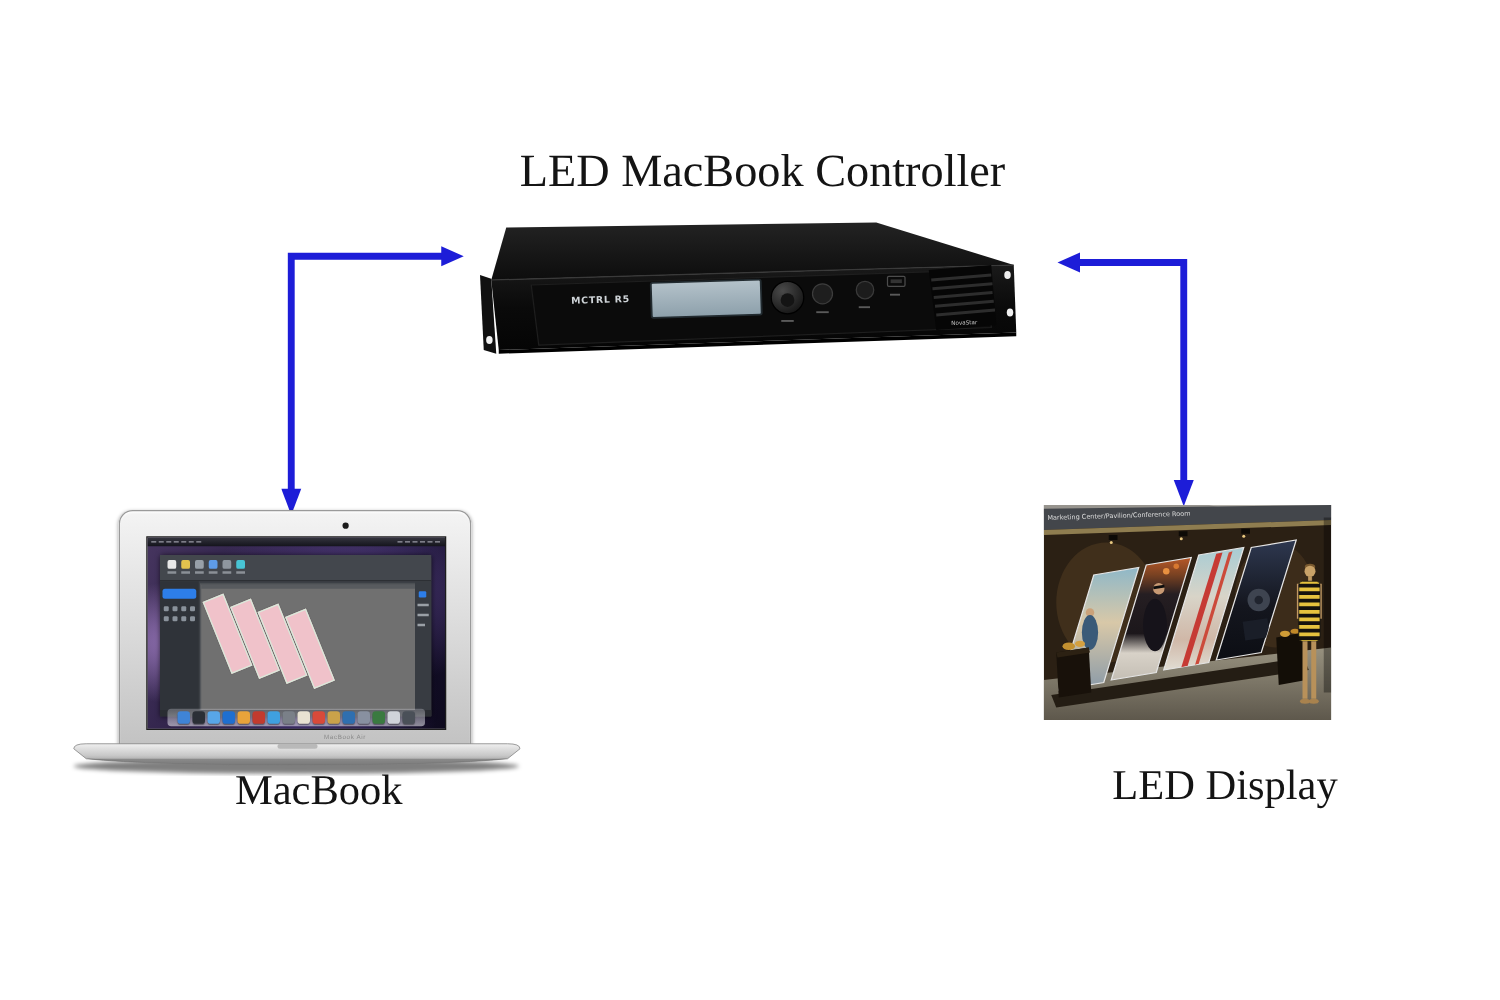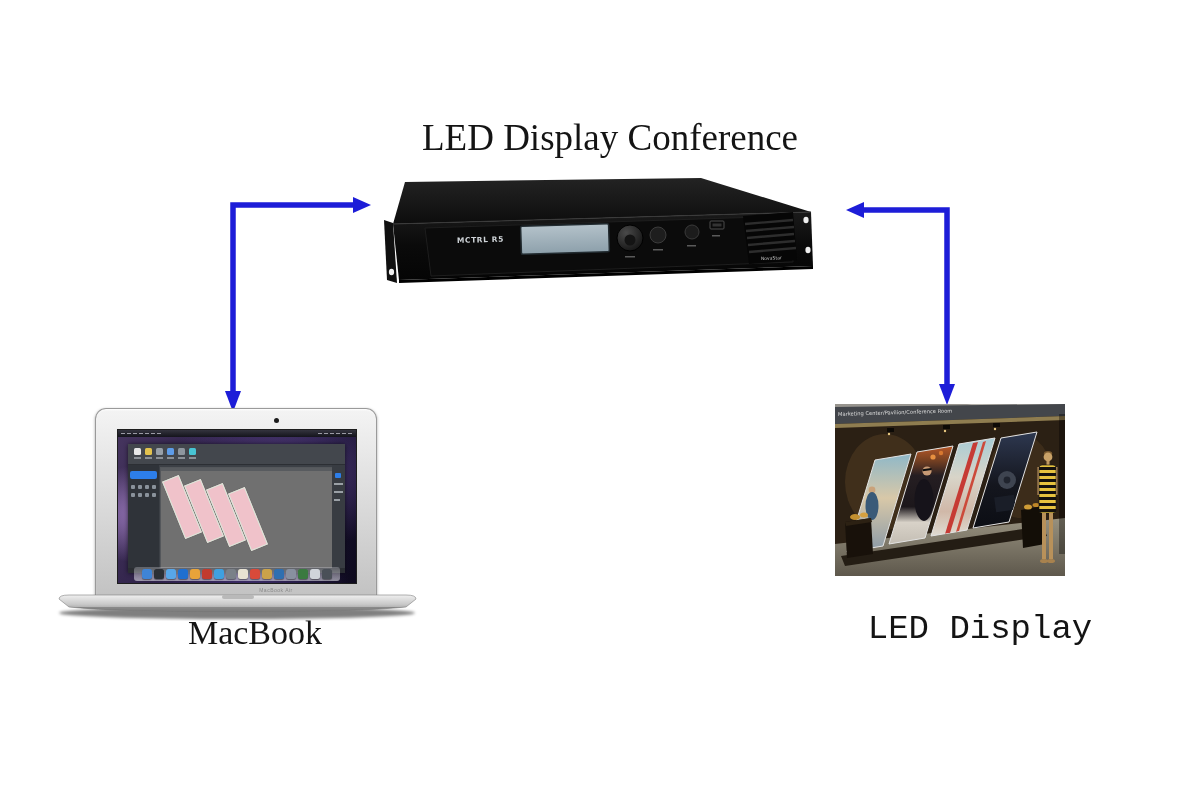--- a/index.html
+++ b/index.html
@@ -4,21 +4,21 @@
 <style>
   html,body{margin:0;padding:0;}
   body{width:1200px;height:800px;background:#ffffff;position:relative;overflow:hidden;
        font-family:"Liberation Sans", sans-serif;}
   .abs{position:absolute;}
 
   
   .caption{font-family:"Liberation Serif","DejaVu Serif",serif;color:#141414;text-align:center;}
   #diagram-title{left:370px;top:116px;width:480px;font-size:37px;}
   #smartlct-caption{left:110px;top:614px;width:290px;font-size:34px;}
-  #led-caption{left:848px;top:610px;width:264px;font-size:34px;font-family:Liberation Mono, monospace;}
+  #led-caption{left:848px;top:610px;width:264px;font-size:34px;}
 
   
   .arrow-line{stroke:var(--arrow-color,#1d1dd8);stroke-width:5.5;fill:none;}
   .arrow-head{fill:var(--arrow-color,#1d1dd8);}
 
   
   #laptop{left:55px;top:405px;width:365px;height:218px;}
   #screen-frame{left:40px;top:3px;width:282px;height:190px;border-radius:11px 11px 3px 3px;
     background:linear-gradient(180deg,#f4f4f4,#d6d6d6 60%,#c2c2c2);
     box-shadow:inset 0 0 0 1px #9a9a9a, inset 0 2px 2px #ffffff, 0 1px 3px rgba(0,0,0,.35);}
@@ -62,21 +62,21 @@
   #led-photo{left:835px;top:404px;width:230px;height:172px;}
   #arrow-left{left:225px;top:193px;width:160px;height:230px;}
   #arrow-right{left:836px;top:196px;width:125px;height:215px;}
 
   svg{display:block;}
   svg text{font-family:"DejaVu Sans",sans-serif;}
 </style>
 </head>
 <body>
 
-<div class="abs caption" id="diagram-title">LED Display Conference</div>
+<div class="abs caption" id="diagram-title">LED MacBook Controller</div>
 
 <svg class="abs" id="arrow-left" viewBox="0 0 160 230">
   <polyline class="arrow-line" points="130,12 8,12 8,200"></polyline>
   <polygon class="arrow-head" points="128,4 146,12 128,20"></polygon>
   <polygon class="arrow-head" points="0,198 16,198 8,219"></polygon>
 </svg>
 
 <svg class="abs" id="arrow-right" viewBox="0 0 125 215">
   <polyline class="arrow-line" points="26,14 111,14 111,190"></polyline>
   <polygon class="arrow-head" points="28,6 28,22 10,14"></polygon>

